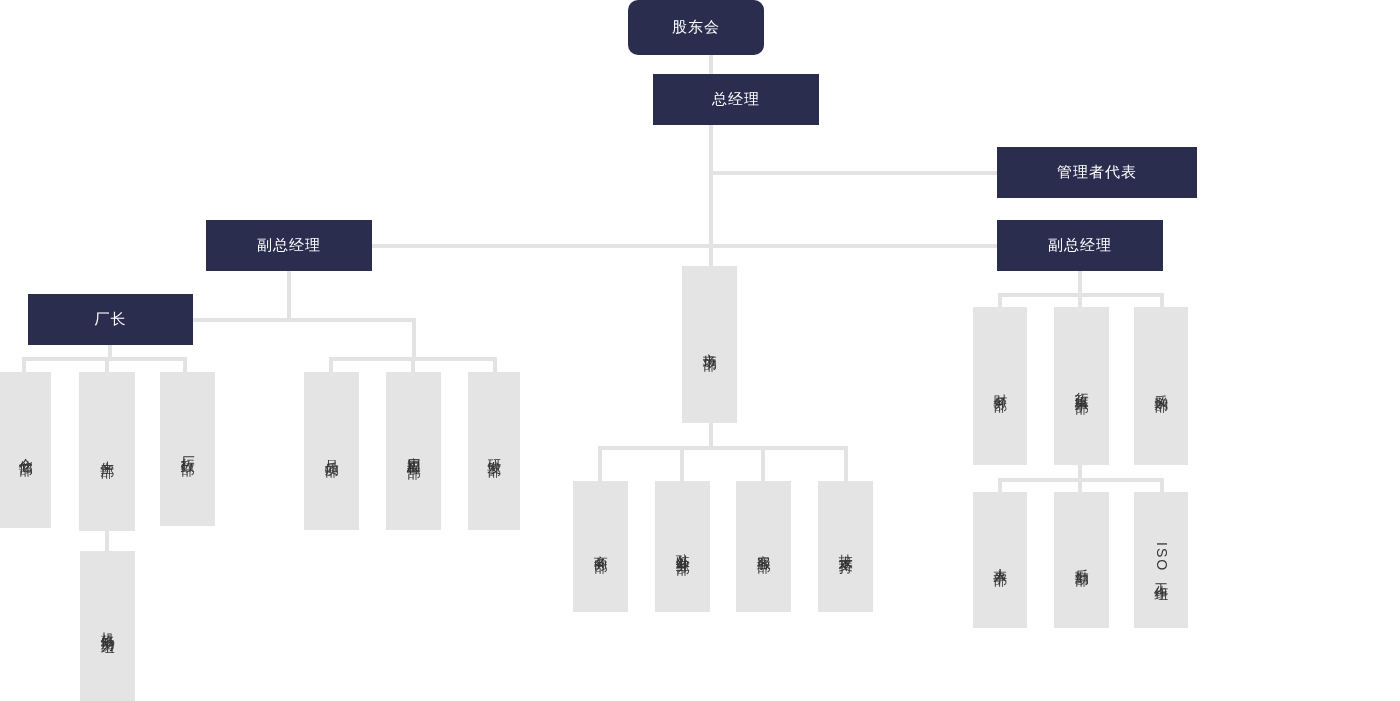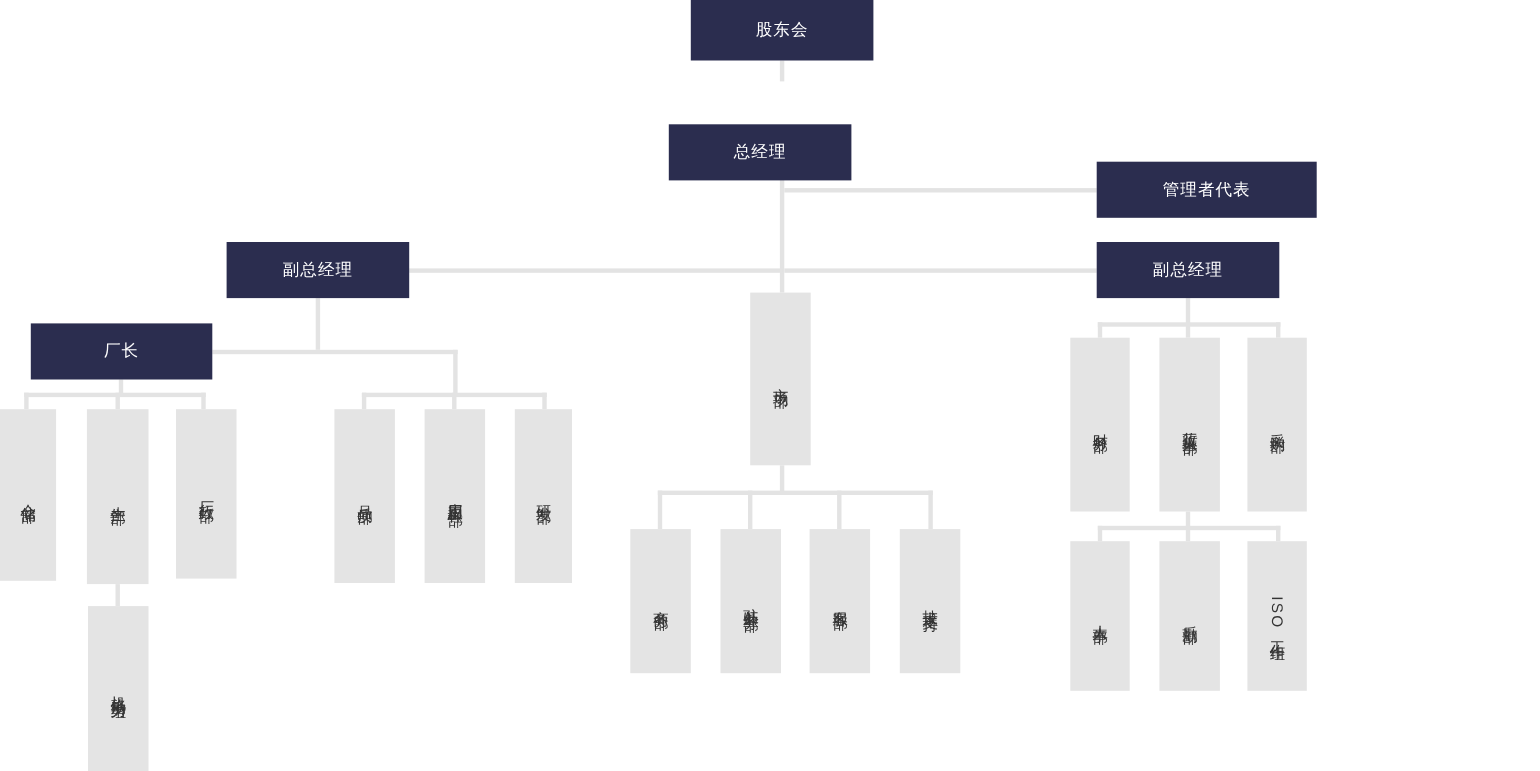--- a/index.html
+++ b/index.html
@@ -105,25 +105,25 @@
   <div class="line" style="left:998px; top:293px; width:4px; height:14px;"></div>
   <div class="line" style="left:1078px; top:293px; width:4px; height:14px;"></div>
   <div class="line" style="left:1160px; top:293px; width:4px; height:14px;"></div>
 
   <div class="line" style="left:1078px; top:465px; width:4px; height:16px;"></div>
   <div class="line" style="left:998px; top:478px; width:166px; height:4px;"></div>
   <div class="line" style="left:998px; top:478px; width:4px; height:14px;"></div>
   <div class="line" style="left:1078px; top:478px; width:4px; height:14px;"></div>
   <div class="line" style="left:1160px; top:478px; width:4px; height:14px;"></div>
 
-  <div class="node exec" style="left:628px; top:0px; width:166px; height:55px;">
+  <div class="node exec" style="left:628px; top:0px; width:136px; height:55px;border-radius:10px;">
     <span>股东会</span>
   </div>
 
-  <div class="node exec" style="left:608px; top:74px; width:166px; height:51px;margin-top:39px;">
+  <div class="node exec" style="left:653px; top:74px; width:166px; height:51px;">
     <span>总经理</span>
   </div>
 
   <div class="node exec" style="left:997px; top:147px; width:200px; height:51px;">
     <span>管理者代表</span>
   </div>
 
   <div class="node exec" style="left:206px; top:220px; width:166px; height:51px;">
     <span>副总经理</span>
   </div>

